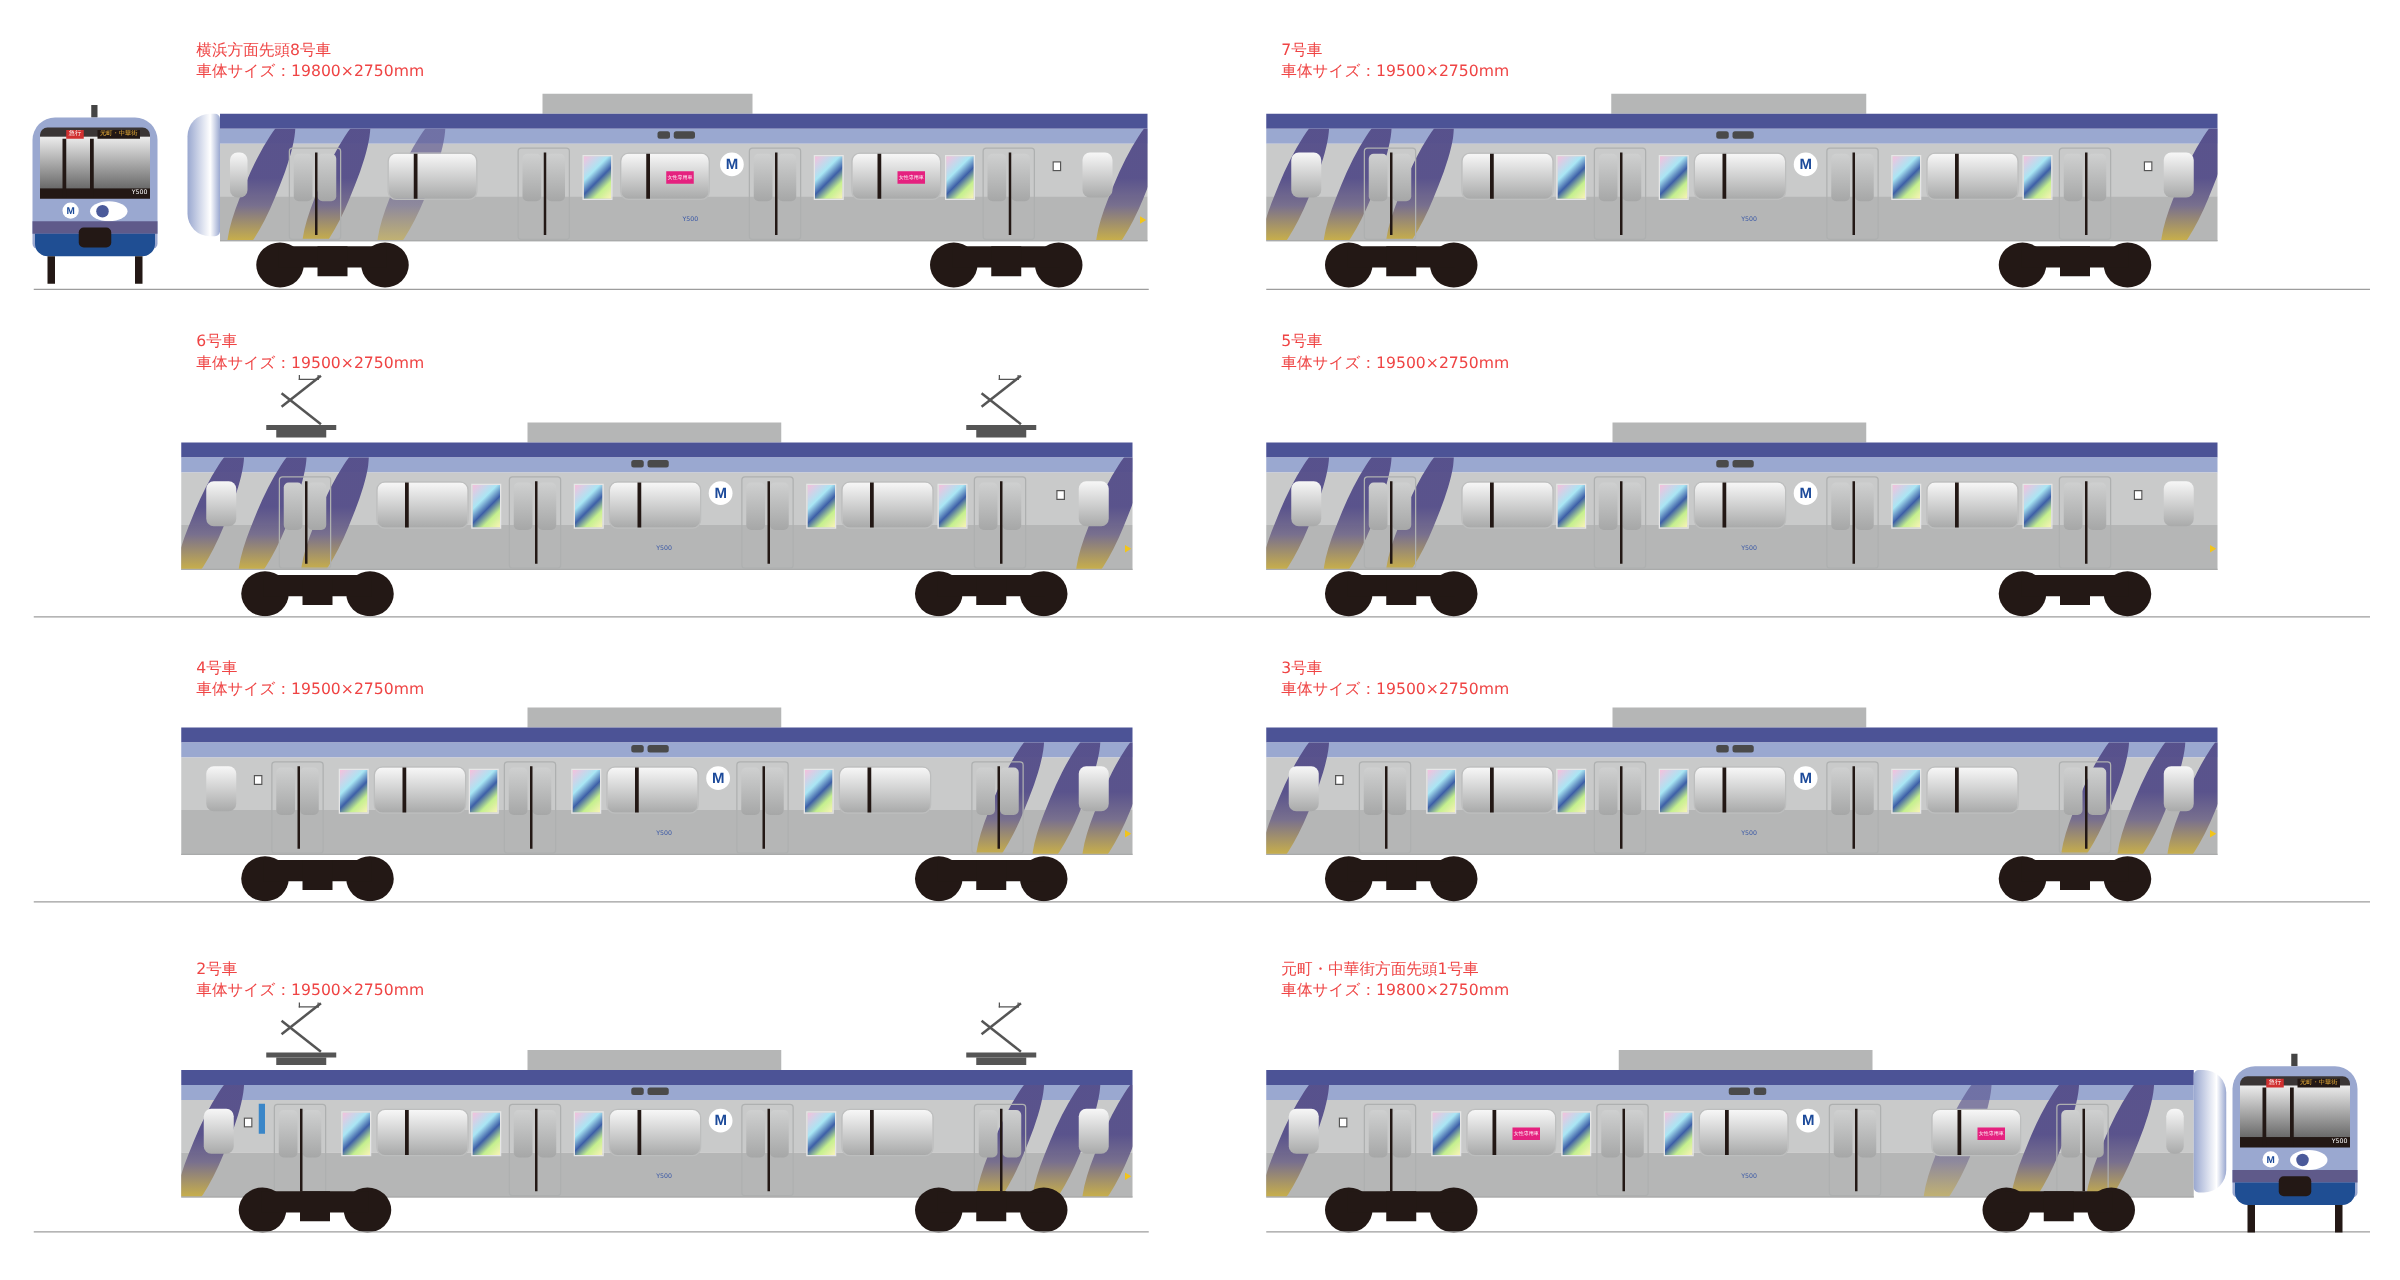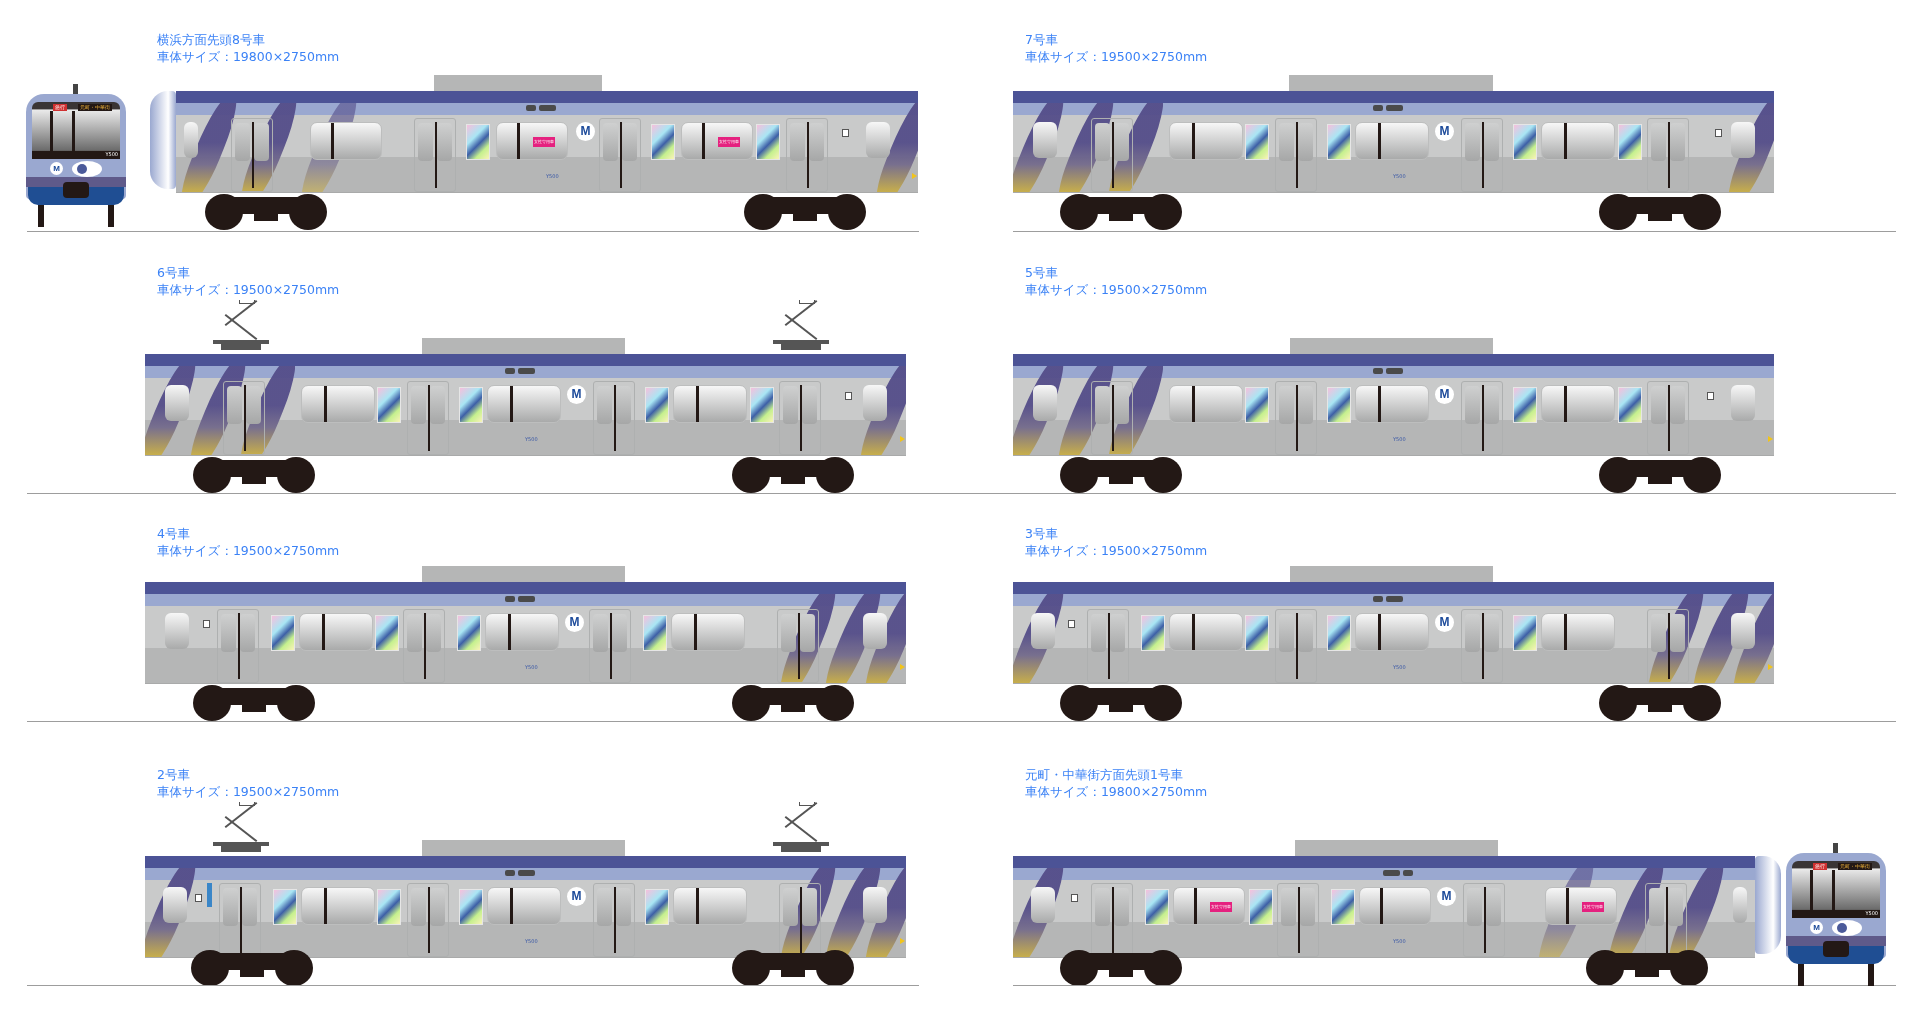--- a/index.html
+++ b/index.html
@@ -1,17 +1,17 @@
 <!DOCTYPE html>
 <html><head>
 <meta charset="utf-8">
 <style>
   html,body{margin:0;padding:0;background:#ffffff;}
   body{width:1920px;height:1024px;position:relative;overflow:hidden;font-family:"DejaVu Sans","Liberation Sans",sans-serif;}
-  .label{position:absolute;font-size:12.5px;line-height:17px;color:#3b82f6;white-space:nowrap;}
+  .label{position:absolute;font-size:12.5px;line-height:17px;color:#ef4444;white-space:nowrap;}
   .ground{position:absolute;height:1px;background:#9d9d9d;}
   .car{position:absolute;width:761px;height:168px;}
   .roofbox{position:absolute;top:-16px;height:16px;background:#b5b6b6;}
   .roof{position:absolute;left:0;right:0;top:0;height:12px;background:#4c5396;}
   .lband{position:absolute;left:0;right:0;top:12px;height:12px;background:#9aa8d0;}
   .upper{position:absolute;left:0;right:0;top:24px;height:42px;background:#c9caca;}
   .lower{position:absolute;left:0;right:0;top:66px;height:35px;background:#b5b6b6;border-bottom:1px solid #a9aaaa;}
   .vent{position:absolute;top:14px;height:6px;background:#4a4a4a;border-radius:2px;}
   .door{position:absolute;top:27px;width:40px;height:72px;border:1px solid #aeb0b0;border-radius:3px;background:transparent;}
   .door .dw{position:absolute;top:4px;width:15px;height:38px;border-radius:4px;background:linear-gradient(#cfd0d0,#a6a7a7);}

